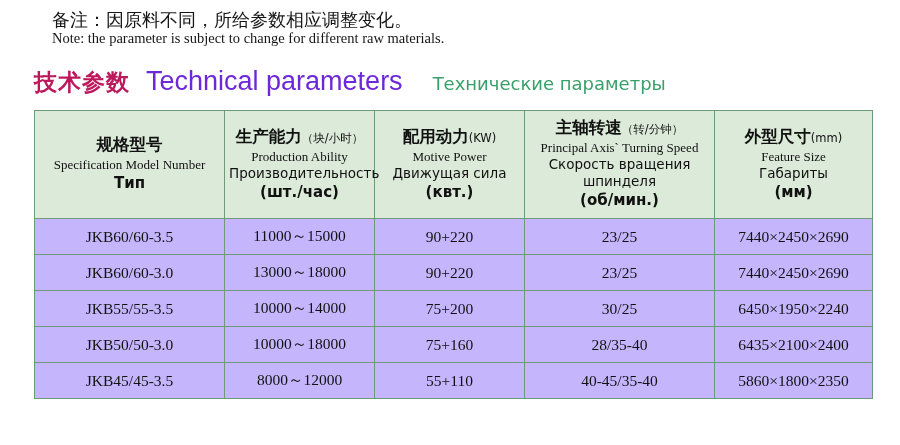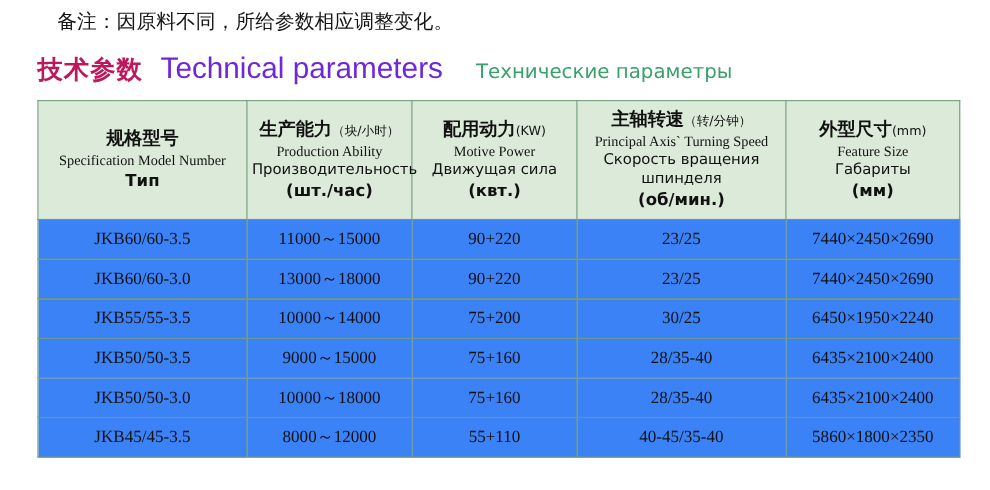--- a/index.html
+++ b/index.html
@@ -106,40 +106,41 @@
     color: #111;
   }
   .hdr-zh2 {
     font-family: "DejaVu Sans", "Liberation Sans", sans-serif;
     font-size: 15px;
     line-height: 20px;
     color: #111;
     font-weight: bold;
   }
   table.params tbody td {
-    background: #3b82f6;
+    background: #c4b5fd;
     padding: 7px 4px;
     font-family: "Liberation Serif", serif;
     font-size: 15.5px;
     color: #111;
     height: 21px;
   }
   .col-1 { width: 190px; }
   .col-2 { width: 150px; }
   .col-3 { width: 150px; }
   .col-4 { width: 190px; }
   .col-5 { width: 158px; }
 </style>
 </head>
 <body>
 
 <div class="page">
 
   <div class="notes">
     <div class="note-line zh">备注：因原料不同，所给参数相应调整变化。</div>
+    <div class="note-line en">Note: the parameter is subject to change for different raw materials.</div>
   </div>
 
   <div class="heading">
     <span class="zh">技术参数</span>
     <span class="en">Technical parameters</span>
     <span class="ru">Технические параметры</span>
   </div>
 
   <table class="params">
     <colgroup>
@@ -199,27 +200,20 @@
         <td>7440×2450×2690</td>
       </tr>
       <tr>
         <td>JKB55/55-3.5</td>
         <td>10000～14000</td>
         <td>75+200</td>
         <td>30/25</td>
         <td>6450×1950×2240</td>
       </tr>
       <tr>
-        <td>JKB50/50-3.5</td>
-        <td>9000～15000</td>
-        <td>75+160</td>
-        <td>28/35-40</td>
-        <td>6435×2100×2400</td>
-      </tr>
-      <tr>
         <td>JKB50/50-3.0</td>
         <td>10000～18000</td>
         <td>75+160</td>
         <td>28/35-40</td>
         <td>6435×2100×2400</td>
       </tr>
       <tr>
         <td>JKB45/45-3.5</td>
         <td>8000～12000</td>
         <td>55+110</td>

